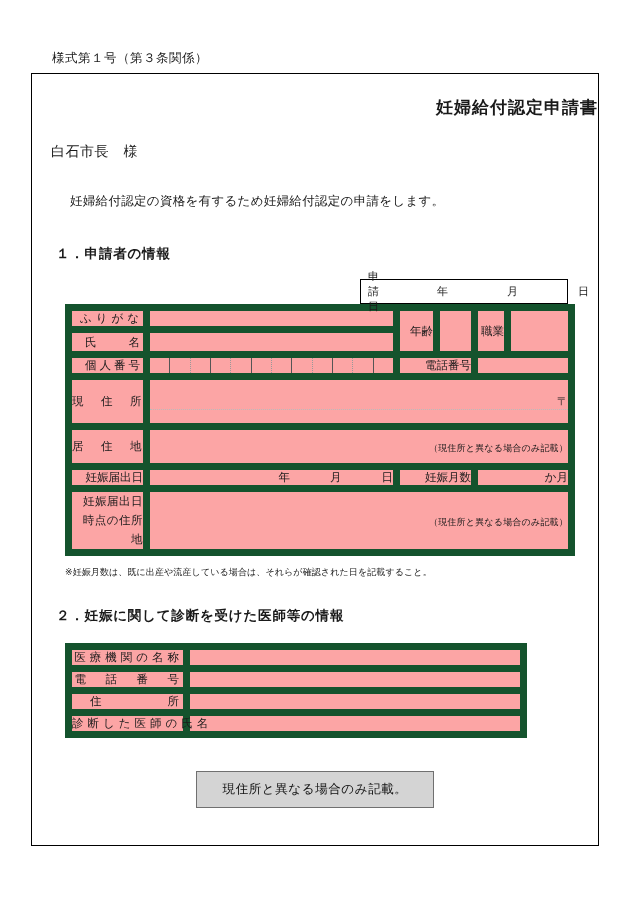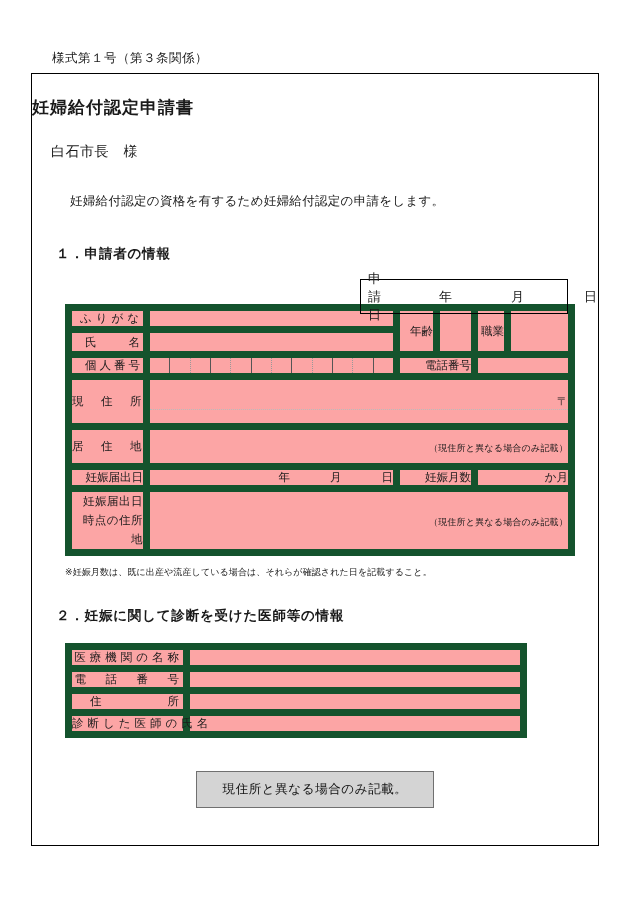--- a/index.html
+++ b/index.html
@@ -32,21 +32,21 @@
     position: absolute;
     left: 31px;
     top: 73px;
     width: 568px;
     height: 773px;
     border: 1.4px solid #000;
     background: #fff;
   }
 
   .doc-title {
-    text-align: left;
+    text-align: right;
     font-size: 17px;
     font-weight: bold;
     letter-spacing: 1px;
     margin-top: 22px;
   }
 
   .addressee {
     font-size: 14px;
     margin: 24px 0 16px 19px;
     letter-spacing: 0.5px;
@@ -71,25 +71,25 @@
   .date-box-wrap {
     position: relative;
     height: 25px;
     margin: 16px 0 0 0;
   }
   .date-box {
     position: absolute;
     left: 328px;
     top: 0;
     width: 208px;
-    height: 35px;
+    height: 25px;
     border: 1.5px solid #000;
     display: flex;
     align-items: center;
-    font-size: 13px;
+    font-size: 11px;
     gap: 24px;
   }
   .date-box .lbl { margin-left: 7px; }
   .date-box .y  { margin-left: 34px; }
   .date-box .m  { margin-left: 35px; }
   .date-box .d  { margin-left: 36px; }
 
   
   .tbl {
     border-collapse: collapse;

